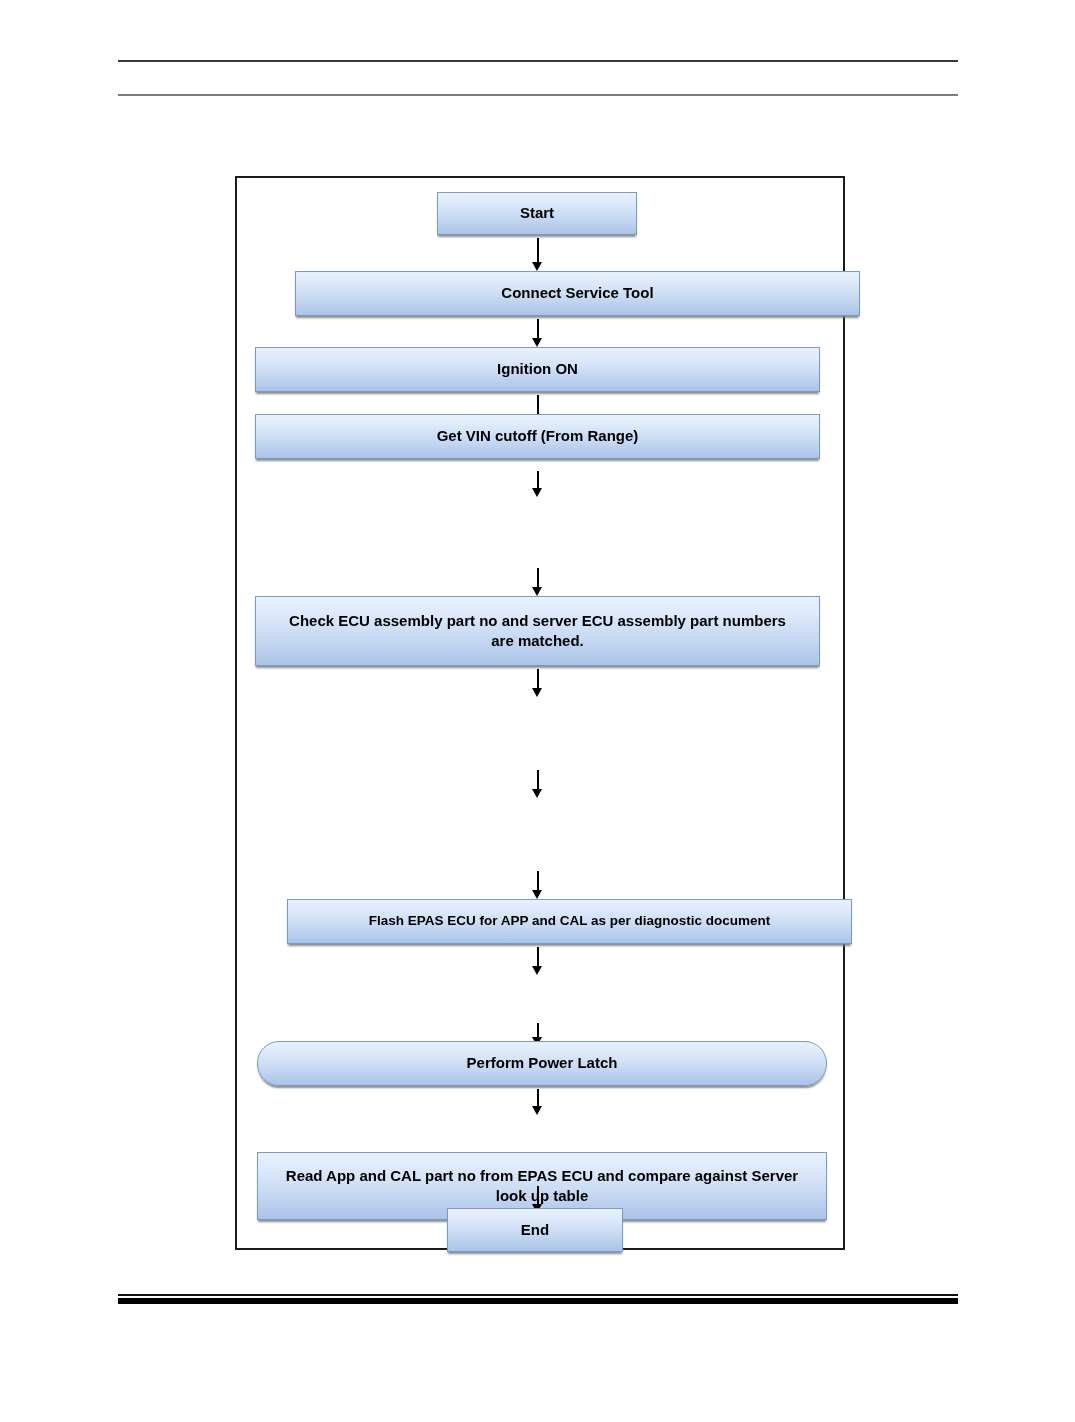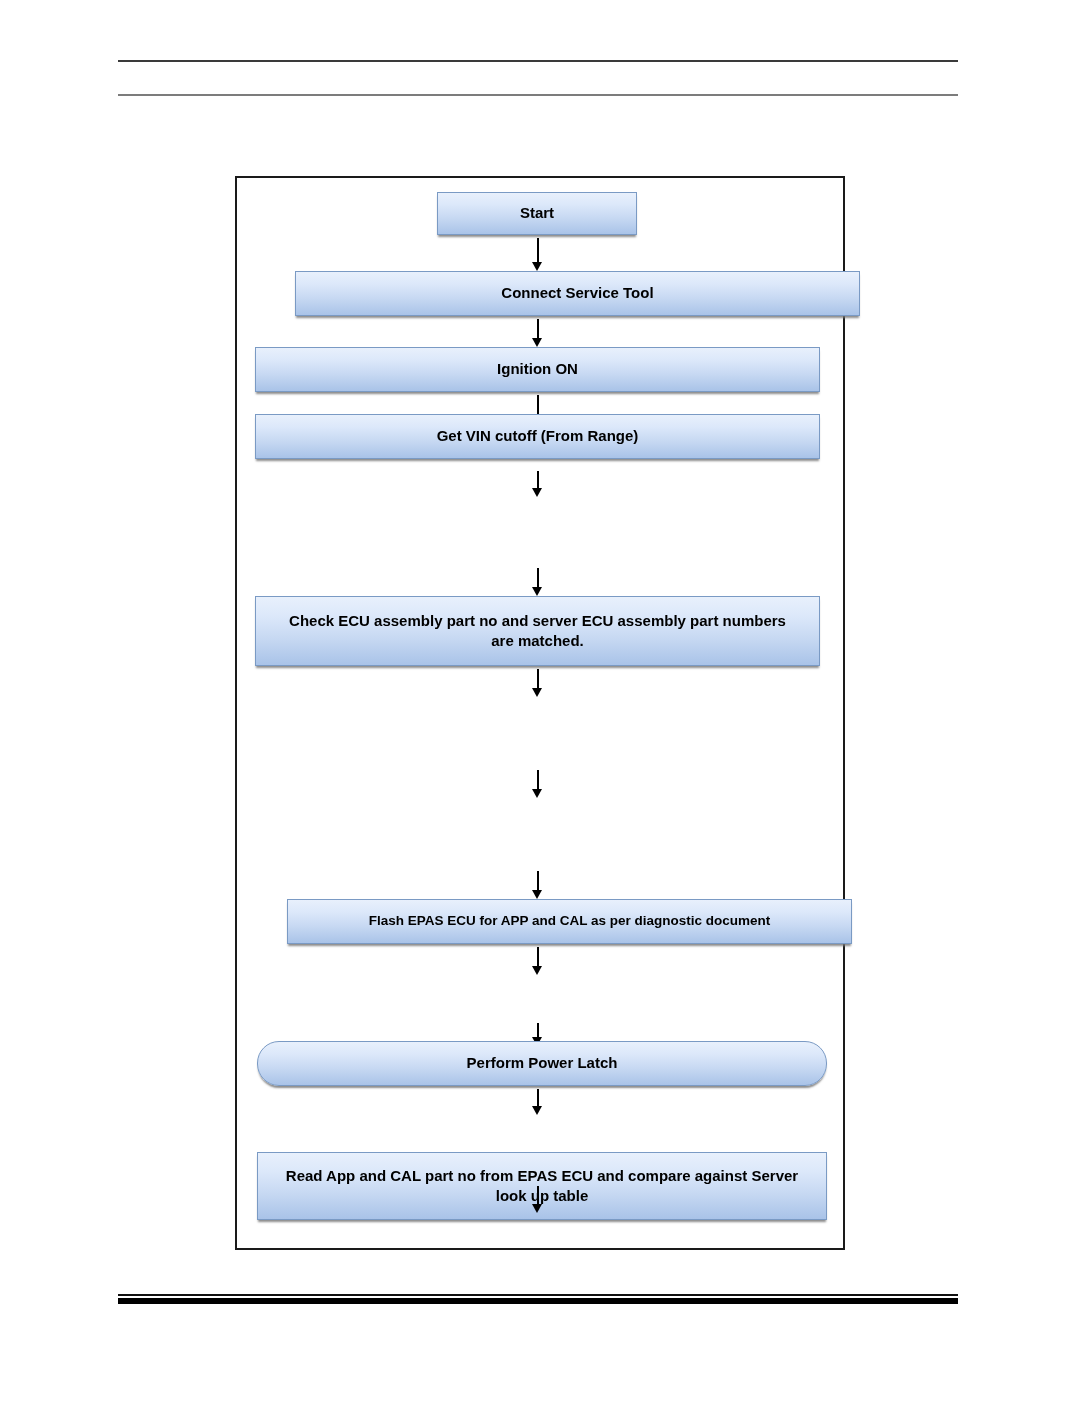--- a/index.html
+++ b/index.html
@@ -205,20 +205,23 @@
     </div>
 
     <div class="node" style="left:20px; top:974px; width:570px; height:68px;">
       <span>Read App and CAL part no from EPAS ECU and compare against Server look up table</span>
     </div>
     <div class="arrow" style="left:295px; top:1008px; height:27px;">
       <div class="stem" style="height:18px;"></div>
       <div class="head" style="top:18px;"></div>
     </div>
 
+    <div class="node" style="left:210px; top:1030px; width:176px; height:44px;">
+      <span>End</span>
+    </div>
 
   </div>
 </div>
 
 <div class="page-footer">
   <div class="footer-thin"></div>
   <div class="footer-thick"></div>
 </div>
 
 </body></html>

